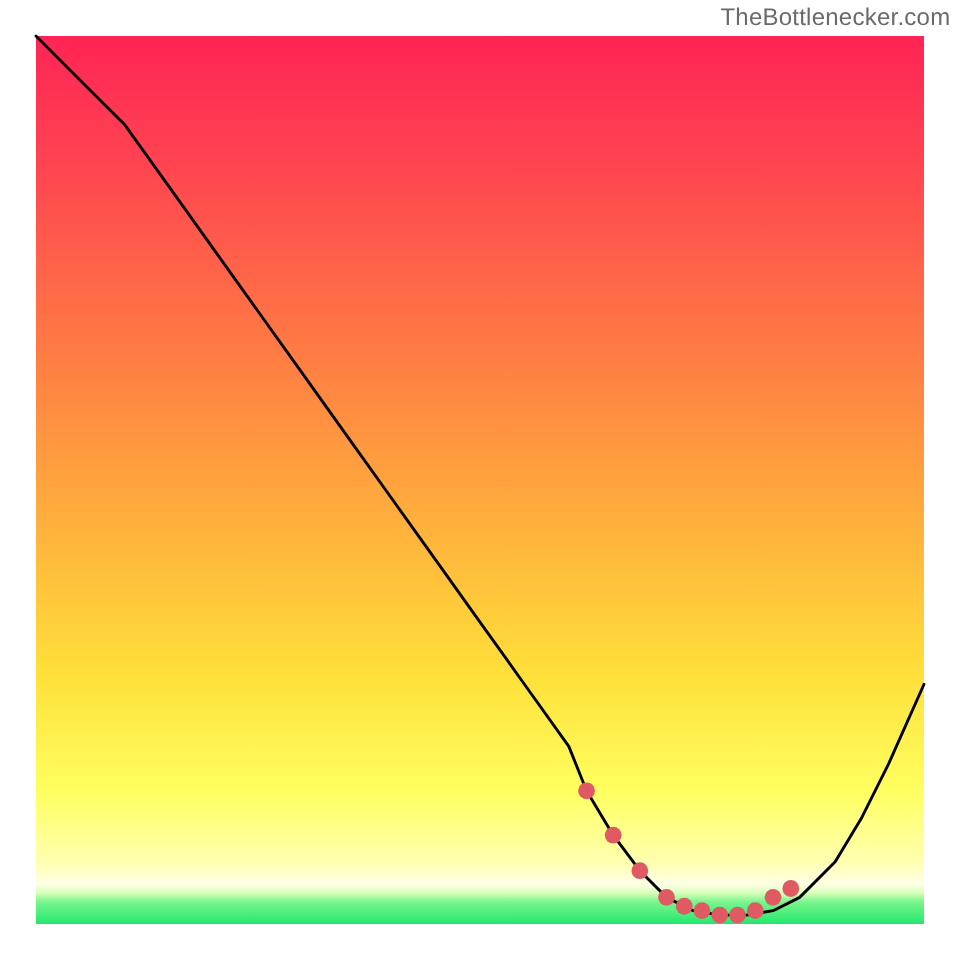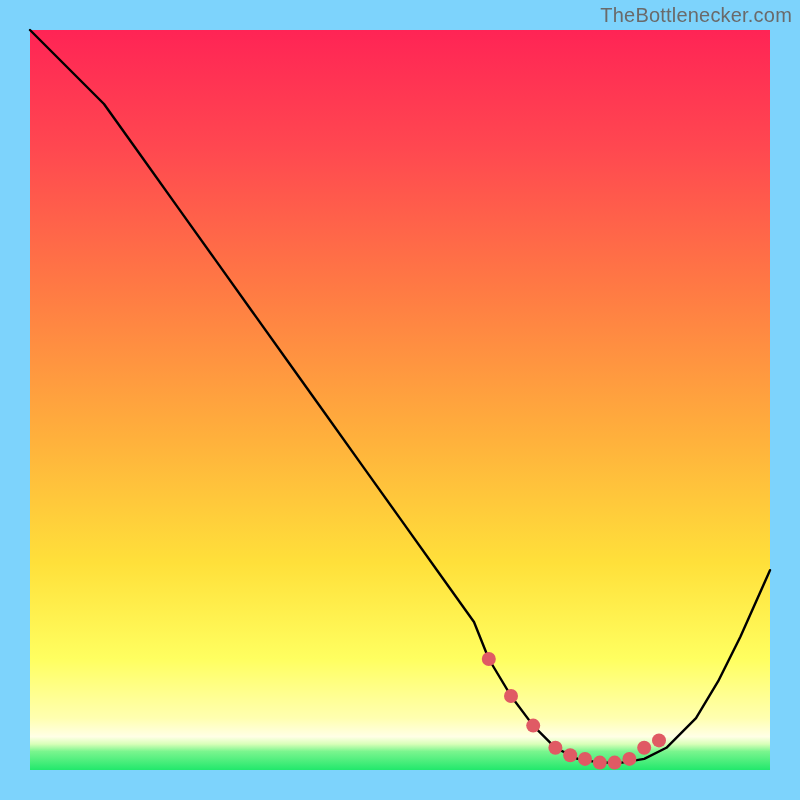--- a/index.html
+++ b/index.html
@@ -10,21 +10,21 @@
     background: #000;
     overflow: hidden;
     font-family: Arial, Helvetica, sans-serif;
   }
   .frame {
     position: absolute;
     left: 0;
     top: 0;
     width: 800px;
     height: 800px;
-    background: #7dd3fc;
+    background: #ffffff;
   }
   .plot {
     position: absolute;
     left: 30px;
     top: 30px;
     width: 740px;
     height: 740px;
   }
   .grad-red-yellow {
     position: absolute;

